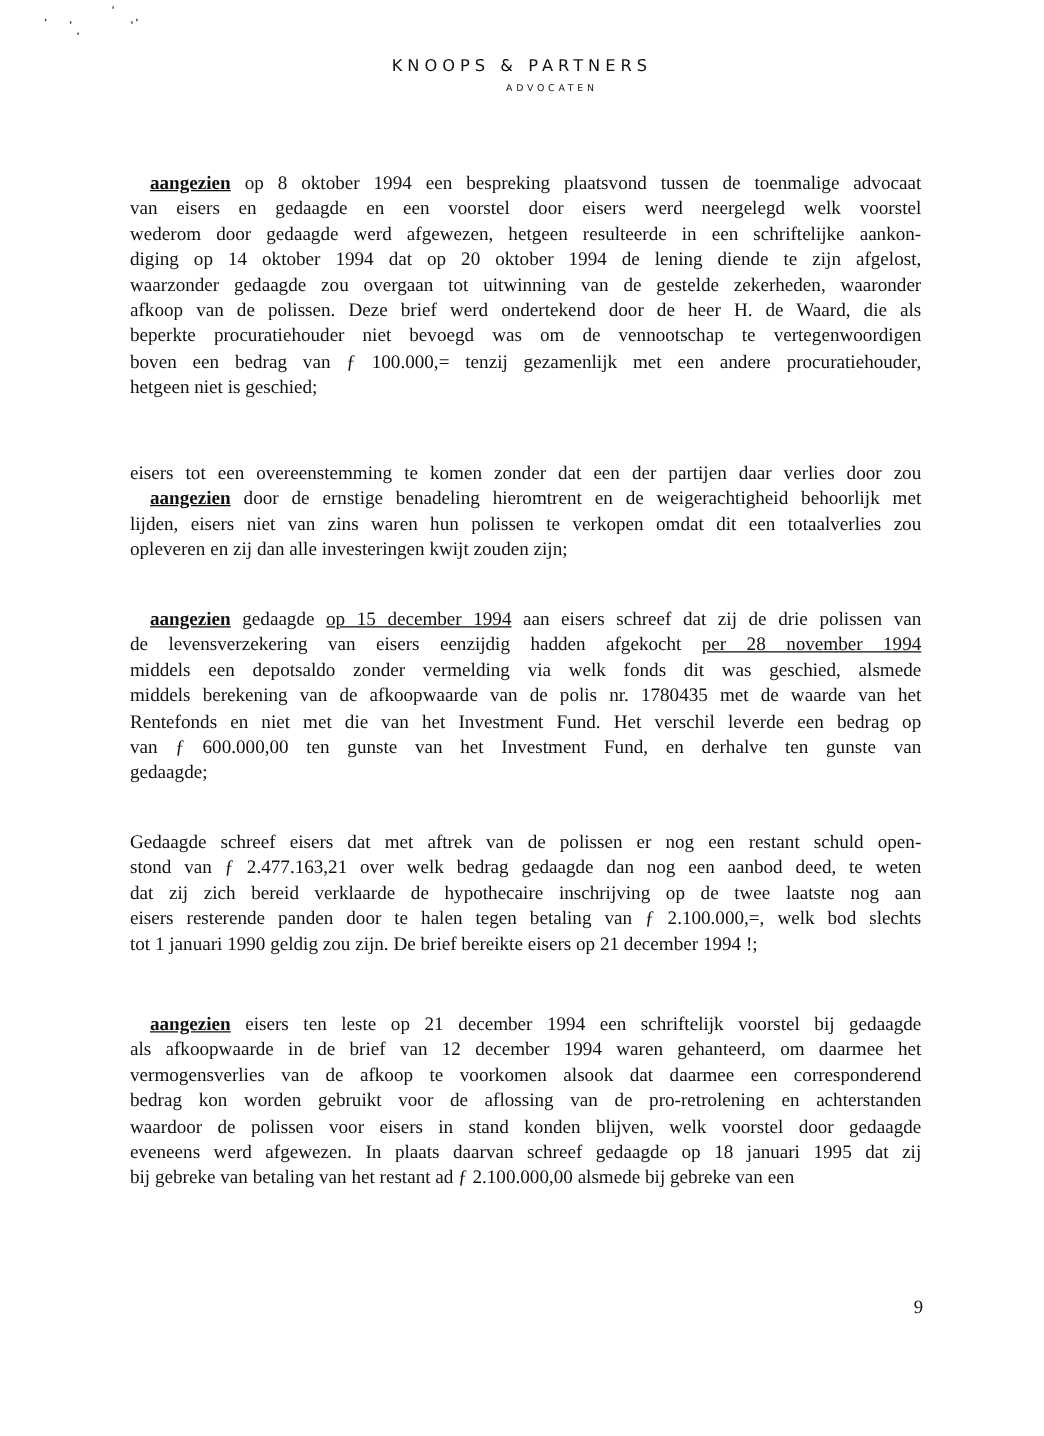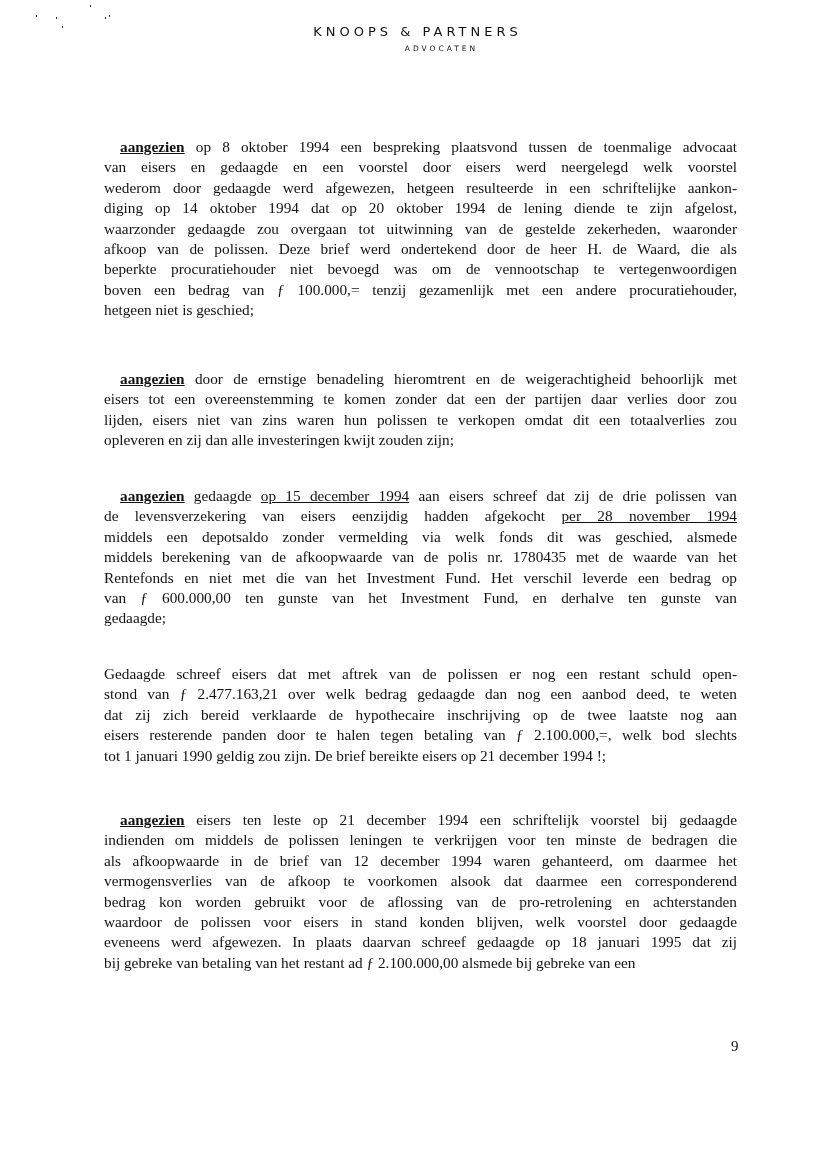--- a/index.html
+++ b/index.html
@@ -1,17 +1,17 @@
 <!DOCTYPE html>
 <html><head>
   <meta charset="utf-8">
   <style>
     html, body { margin: 0; padding: 0; background: #ffffff; }
     body { width: 835px; height: 1149px; position: relative; overflow: hidden; color: #111; }
-    .letterhead { position: absolute; left: 0; width: 835px; text-align: center; font-family: "DejaVu Sans", sans-serif; color: #111; }
+    .letterhead { position: absolute; left: 0; width: 835px; text-align: center; font-family: "DejaVu Sans", sans-serif; color: #111; margin-top: 22px; }
     .firm { top: 24px; font-size: 13px; letter-spacing: 4px; }
     .sub { top: 44px; font-size: 7.5px; letter-spacing: 3px; padding-left: 24px; }
     .body-text { position: absolute; left: 104px; width: 633px; font-family: "Liberation Serif", serif; font-size: 15.3px; line-height: 20.4px; }
     .para { position: absolute; left: 104px; width: 633px; }
     .line { display: block; white-space: nowrap; text-align: justify; text-align-last: justify; height: 20.4px; }
     .line.last { text-align-last: left; }
     .kw { font-weight: bold; text-decoration: underline; margin-left: 16px; }
     .ul { text-decoration: underline; }
     .pagenum { position: absolute; left: 731px; top: 1038px; font-family: "Liberation Serif", serif; font-size: 15px; }
     .speck { position: absolute; width: 1px; height: 2px; background: #333; }
@@ -28,22 +28,22 @@
       <span class="line"><span>van eisers en gedaagde en een voorstel door eisers werd neergelegd welk voorstel</span></span>
       <span class="line"><span>wederom door gedaagde werd afgewezen, hetgeen resulteerde in een schriftelijke aankon-</span></span>
       <span class="line"><span>diging op 14 oktober 1994 dat op 20 oktober 1994 de lening diende te zijn afgelost,</span></span>
       <span class="line"><span>waarzonder gedaagde zou overgaan tot uitwinning van de gestelde zekerheden, waaronder</span></span>
       <span class="line"><span>afkoop van de polissen. Deze brief werd ondertekend door de heer H. de Waard, die als</span></span>
       <span class="line"><span>beperkte procuratiehouder niet bevoegd was om de vennootschap te vertegenwoordigen</span></span>
       <span class="line"><span>boven een bedrag van ƒ 100.000,= tenzij gezamenlijk met een andere procuratiehouder,</span></span>
       <span class="line last"><span>hetgeen niet is geschied;</span></span>
     </div>
     <div class="para" style="left: 0px; top: 369px;">
+      <span class="line"><span>eisers tot een overeenstemming te komen zonder dat een der partijen daar verlies door zou</span></span>
       <span class="line"><span class="kw">aangezien</span><span> door de ernstige benadeling hieromtrent en de weigerachtigheid behoorlijk met</span></span>
-      <span class="line"><span>eisers tot een overeenstemming te komen zonder dat een der partijen daar verlies door zou</span></span>
       <span class="line"><span>lijden, eisers niet van zins waren hun polissen te verkopen omdat dit een totaalverlies zou</span></span>
       <span class="line last"><span>opleveren en zij dan alle investeringen kwijt zouden zijn;</span></span>
     </div>
     <div class="para" style="left: 0px; top: 486px;">
       <span class="line"><span class="kw">aangezien</span><span> gedaagde </span><span class="ul">op 15 december 1994</span><span> aan eisers schreef dat zij de drie polissen van</span></span>
       <span class="line"><span>de levensverzekering van eisers eenzijdig hadden afgekocht </span><span class="ul">per 28 november 1994</span></span>
       <span class="line"><span>middels een depotsaldo zonder vermelding via welk fonds dit was geschied, alsmede</span></span>
       <span class="line"><span>middels berekening van de afkoopwaarde van de polis nr. 1780435 met de waarde van het</span></span>
       <span class="line"><span>Rentefonds en niet met die van het Investment Fund. Het verschil leverde een bedrag op</span></span>
       <span class="line"><span>van ƒ 600.000,00 ten gunste van het Investment Fund, en derhalve ten gunste van</span></span>
@@ -51,21 +51,20 @@
     </div>
     <div class="para" style="left: 0px; top: 664px;">
       <span class="line"><span>Gedaagde schreef eisers dat met aftrek van de polissen er nog een restant schuld open-</span></span>
       <span class="line"><span>stond van ƒ 2.477.163,21 over welk bedrag gedaagde dan nog een aanbod deed, te weten</span></span>
       <span class="line"><span>dat zij zich bereid verklaarde de hypothecaire inschrijving op de twee laatste nog aan</span></span>
       <span class="line"><span>eisers resterende panden door te halen tegen betaling van ƒ 2.100.000,=, welk bod slechts</span></span>
       <span class="line last"><span>tot 1 januari 1990 geldig zou zijn. De brief bereikte eisers op 21 december 1994 !;</span></span>
     </div>
     <div class="para" style="left: 0px; top: 810px;">
       <span class="line"><span class="kw">aangezien</span><span> eisers ten leste op 21 december 1994 een schriftelijk voorstel bij gedaagde</span></span>
-      <span class="line"><span>indienden om middels de polissen leningen te verkrijgen voor ten minste de bedragen die</span></span>
       <span class="line"><span>als afkoopwaarde in de brief van 12 december 1994 waren gehanteerd, om daarmee het</span></span>
       <span class="line"><span>vermogensverlies van de afkoop te voorkomen alsook dat daarmee een corresponderend</span></span>
       <span class="line"><span>bedrag kon worden gebruikt voor de aflossing van de pro-retrolening en achterstanden</span></span>
       <span class="line"><span>waardoor de polissen voor eisers in stand konden blijven, welk voorstel door gedaagde</span></span>
       <span class="line"><span>eveneens werd afgewezen. In plaats daarvan schreef gedaagde op 18 januari 1995 dat zij</span></span>
       <span class="line last"><span>bij gebreke van betaling van het restant ad ƒ 2.100.000,00 alsmede bij gebreke van een</span></span>
     </div>
   </div>
 
 <div class="pagenum">9</div>

